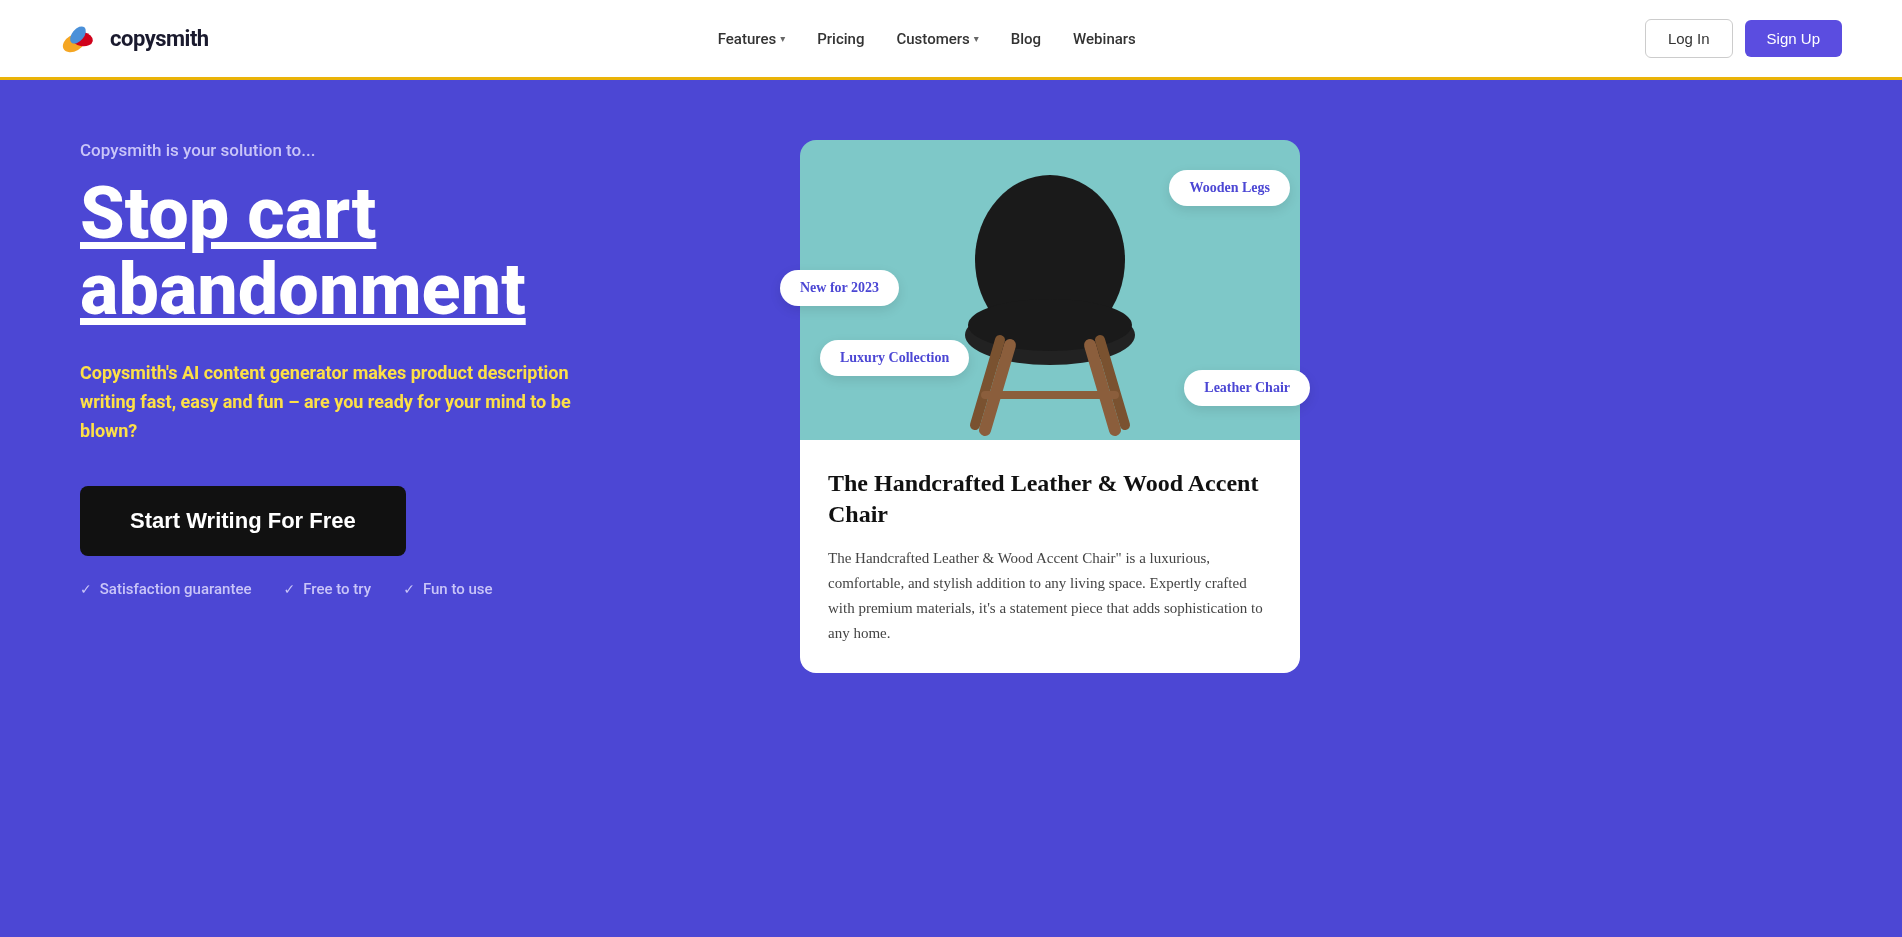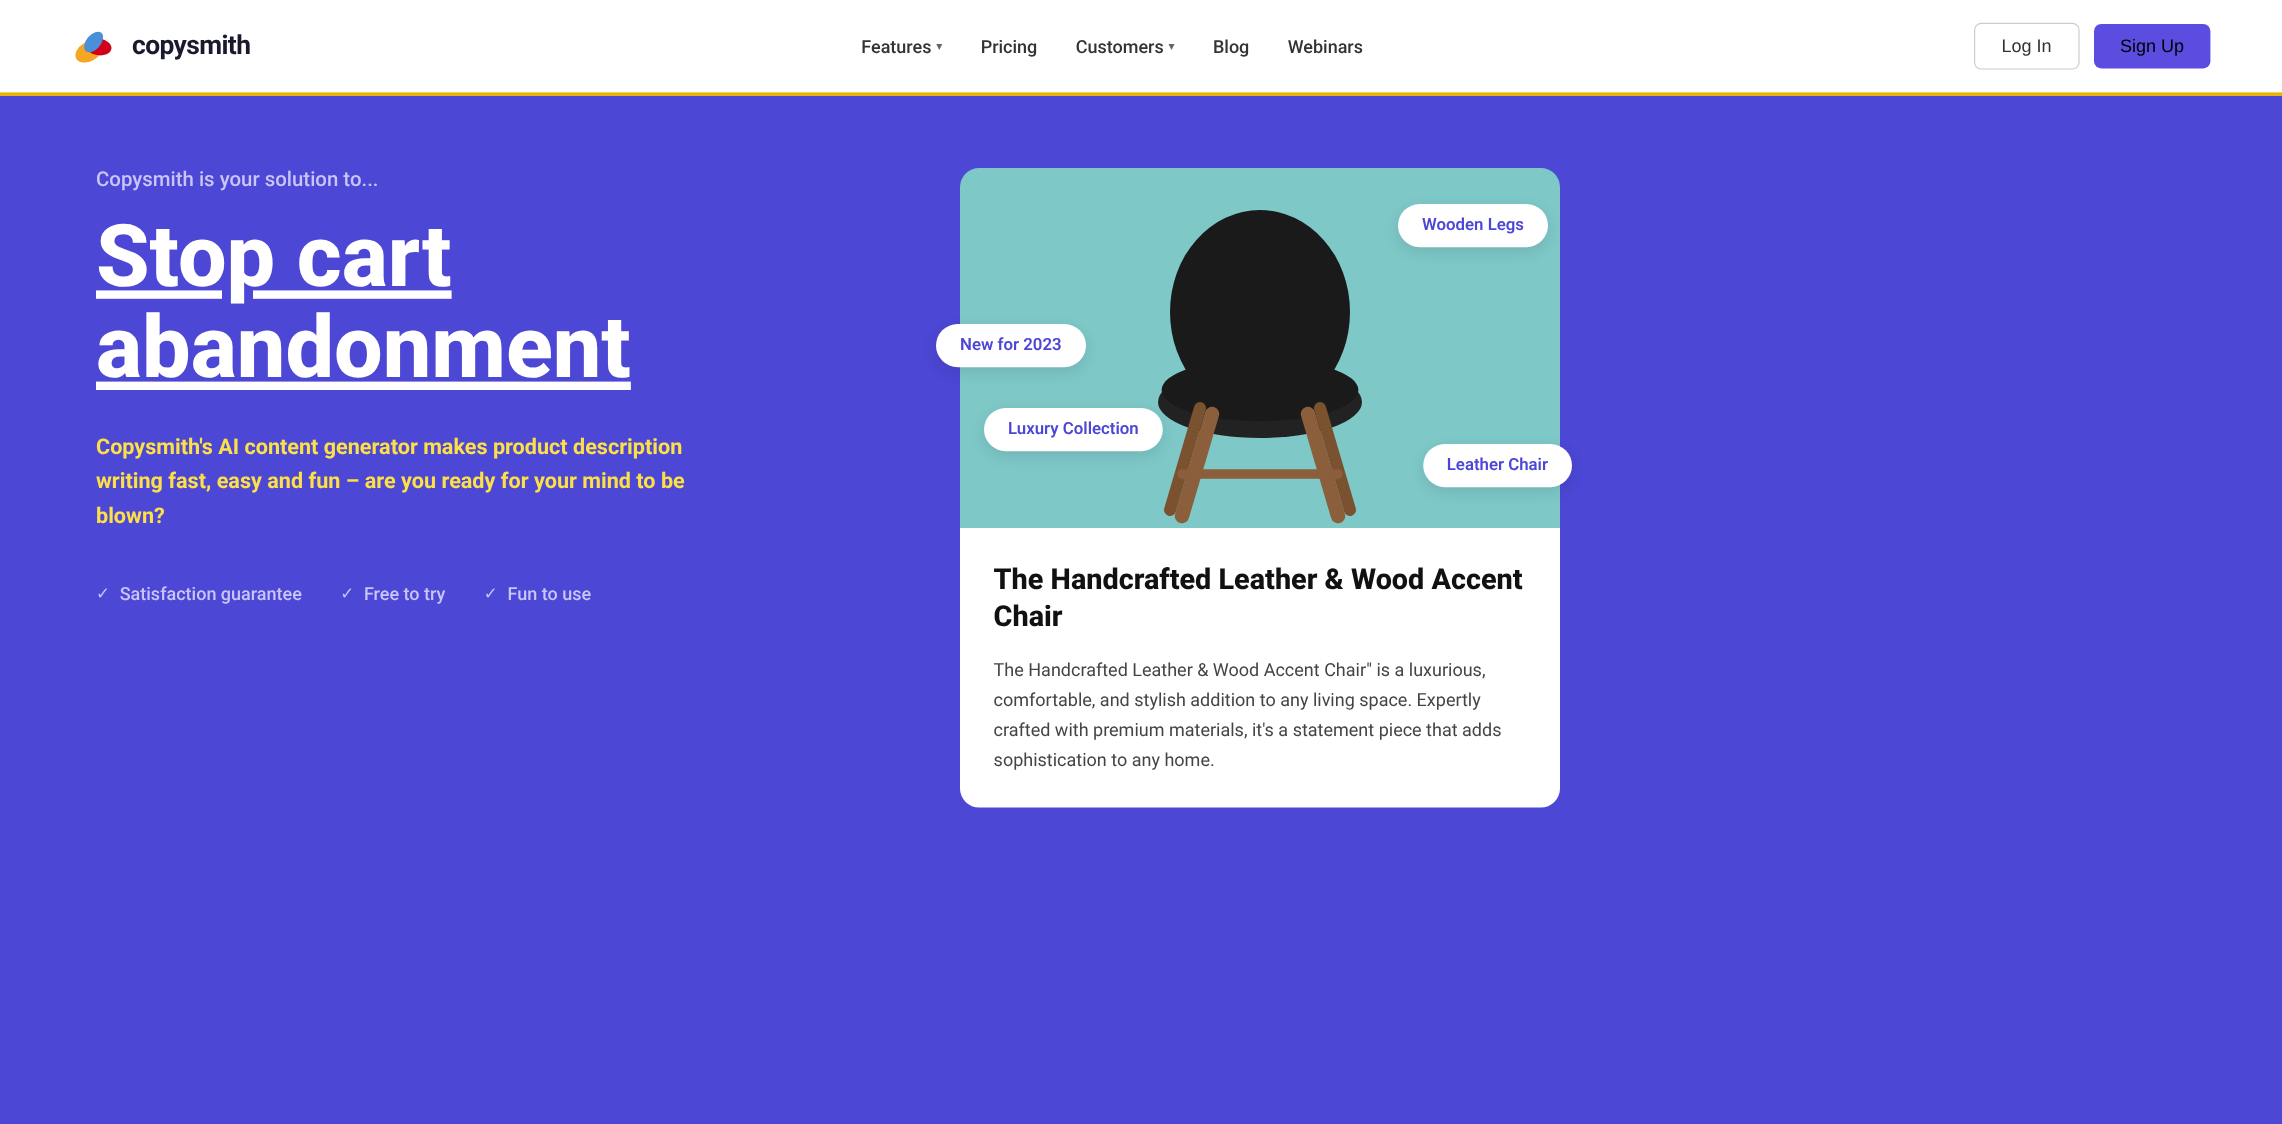--- a/index.html
+++ b/index.html
@@ -65,21 +65,21 @@
       color: #333;
       font-size: 15px;
       font-weight: 500;
       cursor: pointer;
     }
     .btn-signup {
       padding: 10px 22px;
       border: none;
       border-radius: 6px;
       background: #5b4de0;
-      color: #000000;
+      color: #ffffff;
       font-size: 15px;
       font-weight: 500;
       cursor: pointer;
     }
 
     
     .hero {
       background: #4c47d4;
       min-height: calc(100vh - 80px);
       display: flex;
@@ -143,20 +143,21 @@
     .check-icon {
       color: #c9c5f8;
       font-size: 14px;
     }
 
     
     .hero-right {
       flex: 1;
       max-width: 500px;
       position: relative;
+      font-family: Liberation Serif, serif;
     }
     .product-card-wrapper {
       position: relative;
       background: #7ec8c8;
       border-radius: 16px 16px 0 0;
       overflow: visible;
       padding: 20px 20px 0 20px;
       min-height: 300px;
     }
     .product-image-container {
@@ -262,20 +263,21 @@
     <button class="btn-login">Log In</button>
     <button class="btn-signup">Sign Up</button>
   </div>
 </nav>
 
 <section class="hero">
   <div class="hero-left">
     <p class="hero-subtitle">Copysmith is your solution to...</p>
     <h1 class="hero-title">Stop cart abandonment</h1>
     <p class="hero-description">Copysmith's AI content generator makes product description writing fast, easy and fun – are you ready for your mind to be blown?</p>
+    <button class="btn-cta">Start Writing For Free</button>
     <div class="hero-checks">
       <div class="check-item">
         <span class="check-icon">✓</span>
         <span>Satisfaction guarantee</span>
       </div>
       <div class="check-item">
         <span class="check-icon">✓</span>
         <span>Free to try</span>
       </div>
       <div class="check-item">

